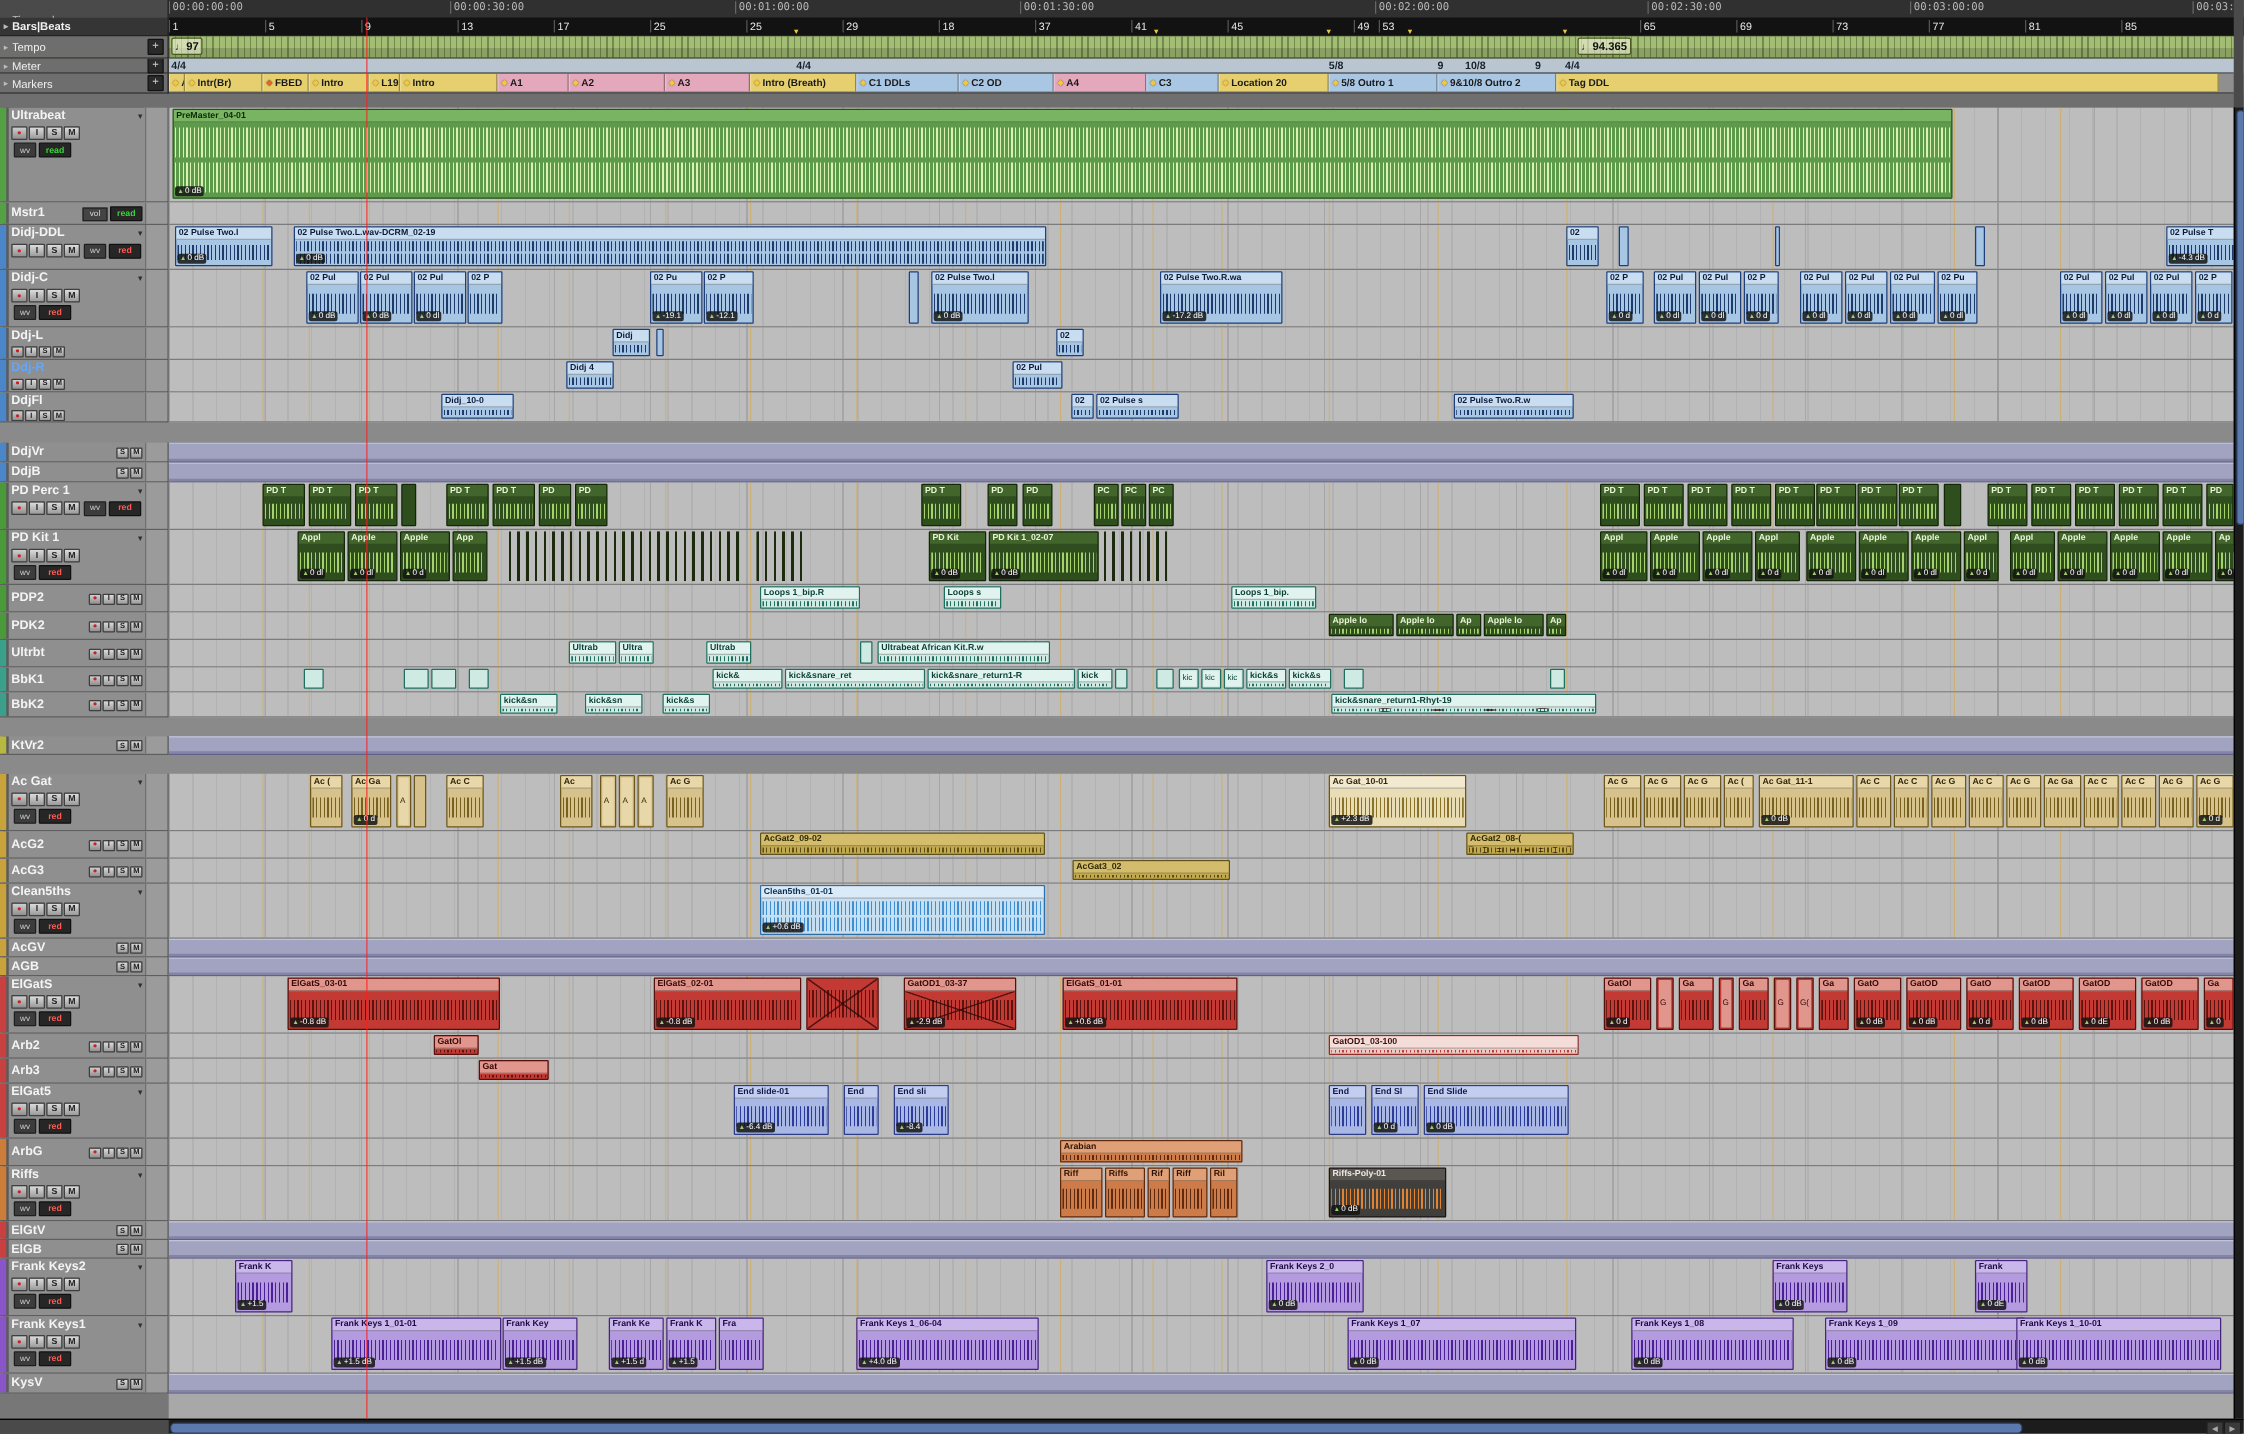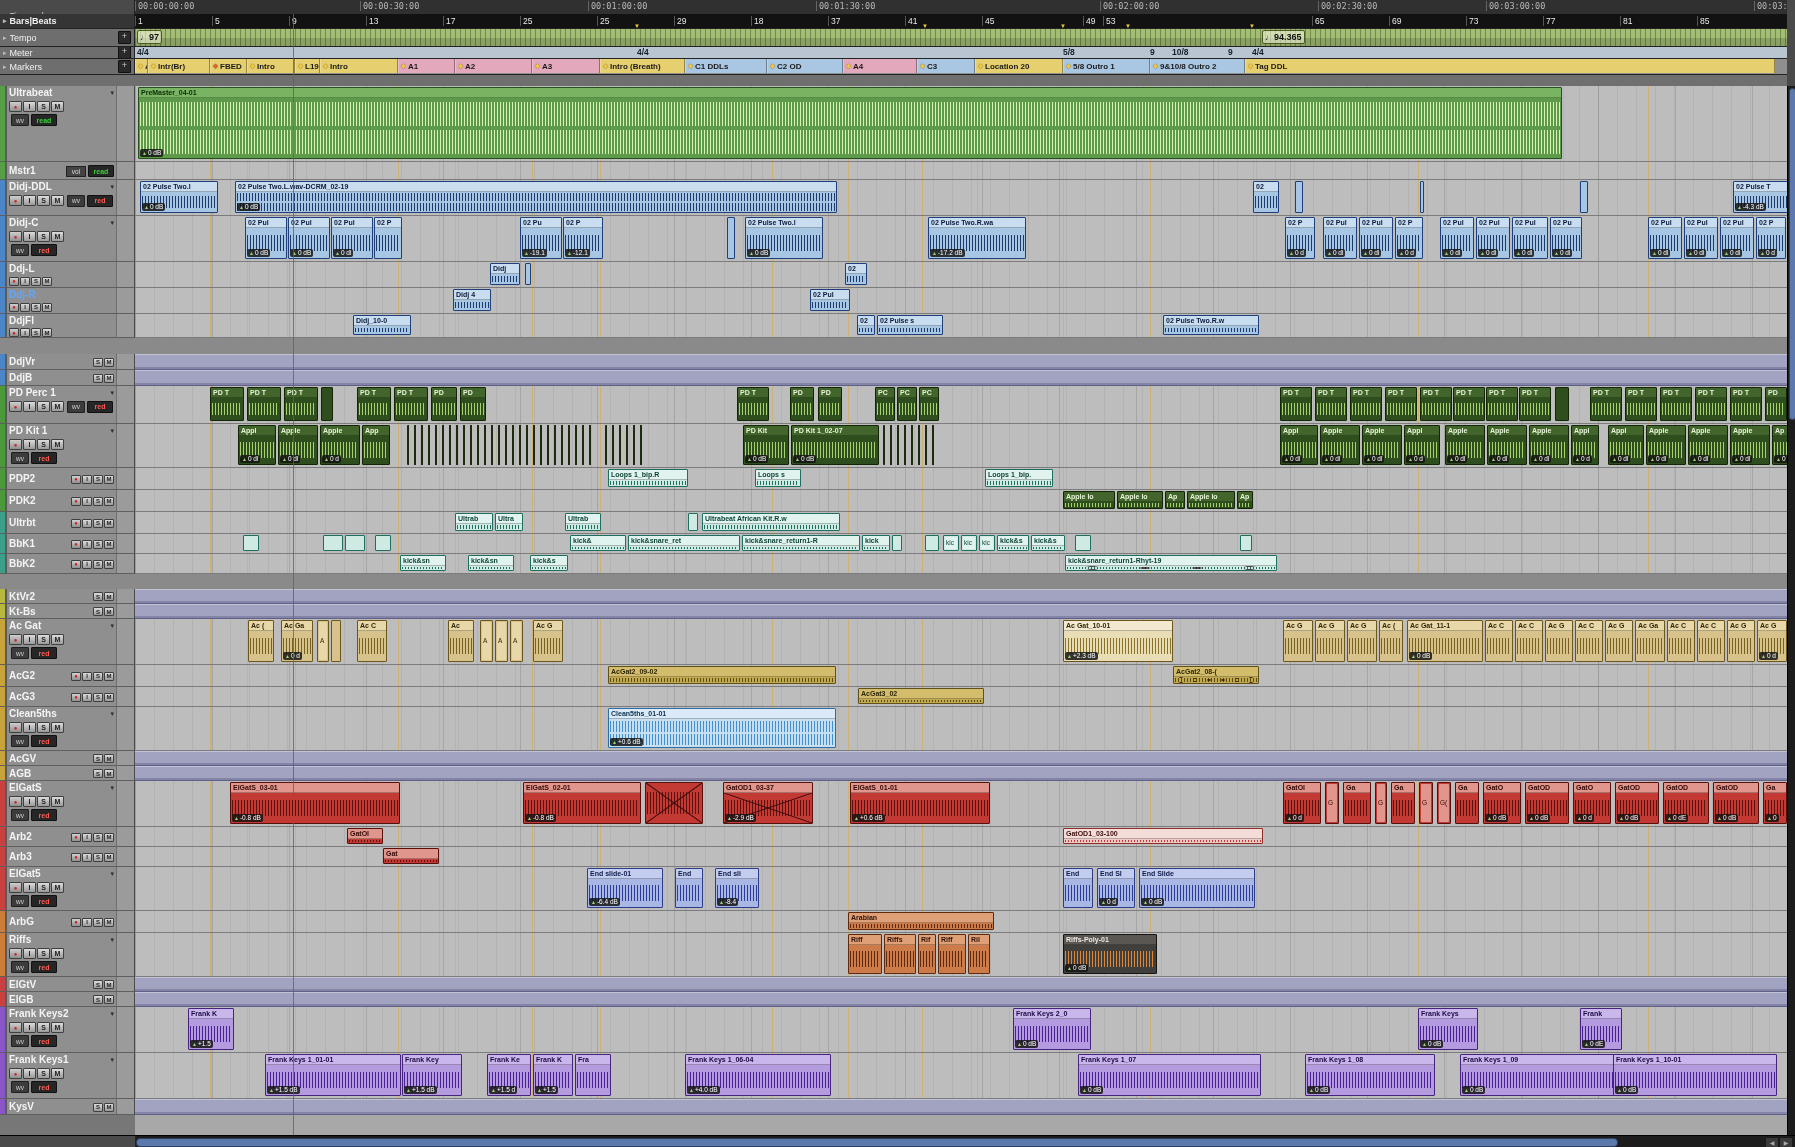--- a/index.html
+++ b/index.html
@@ -102,21 +102,21 @@
         <div class="rlab-ic">▸</div>
         <div class="rlab-tx">Timecode</div>
       </div>
       <div class="rcontent">
         <div class="tc-tick" style="left: 0px;">00:00:00:00</div>
         <div class="tc-tick" style="left: 225px;">00:00:30:00</div>
         <div class="tc-tick" style="left: 453px;">00:01:00:00</div>
         <div class="tc-tick" style="left: 681px;">00:01:30:00</div>
         <div class="tc-tick" style="left: 965px;">00:02:00:00</div>
         <div class="tc-tick" style="left: 1183px;">00:02:30:00</div>
-        <div class="tc-tick" style="left: 1351px;">00:03:00:00</div>
+        <div class="tc-tick" style="left: 1393px;">00:03:00:00</div>
         <div class="tc-tick" style="left: 1619px;">00:03:3</div>
       </div>
     </div>
     <div class="rrow r-bars" style="top: 14px; height: 15px;">
       <div class="rlabel">
         <div class="rlab-ic">▸</div>
         <div class="rlab-tx">Bars|Beats</div>
       </div>
       <div class="rcontent">
         <div class="bar-tick" style="left: 0px;">1</div>
@@ -1420,35 +1420,20 @@
           <div class="srow">
             <div class="tname">KtVr2</div>
             <div class="flex1"></div>
             <div class="tb sm2">S</div>
             <div class="tb sm2">M</div>
           </div>
         </div>
       </div>
       <div class="lane mini" style="height: 15px;"></div>
     </div>
-    <div class="track-row" style="top: 604px; height: 15px;">
-      <div class="hdr">
-        <div class="strip" style="background: rgb(184, 184, 64);"></div>
-        <div class="hpost"></div>
-        <div class="hbody">
-          <div class="srow">
-            <div class="tname">Kt-Bs</div>
-            <div class="flex1"></div>
-            <div class="tb sm2">S</div>
-            <div class="tb sm2">M</div>
-          </div>
-        </div>
-      </div>
-      <div class="lane mini" style="height: 15px;"></div>
-    </div>
     <div class="track-row" style="top: 619px; height: 46px;">
       <div class="hdr">
         <div class="strip" style="background: rgb(200, 162, 58);"></div>
         <div class="hpost"></div>
         <div class="hbody">
           <div class="nrow">
             <div class="tname">Ac Gat</div>
             <div class="dd">▾</div>
           </div>
           <div class="brow">

